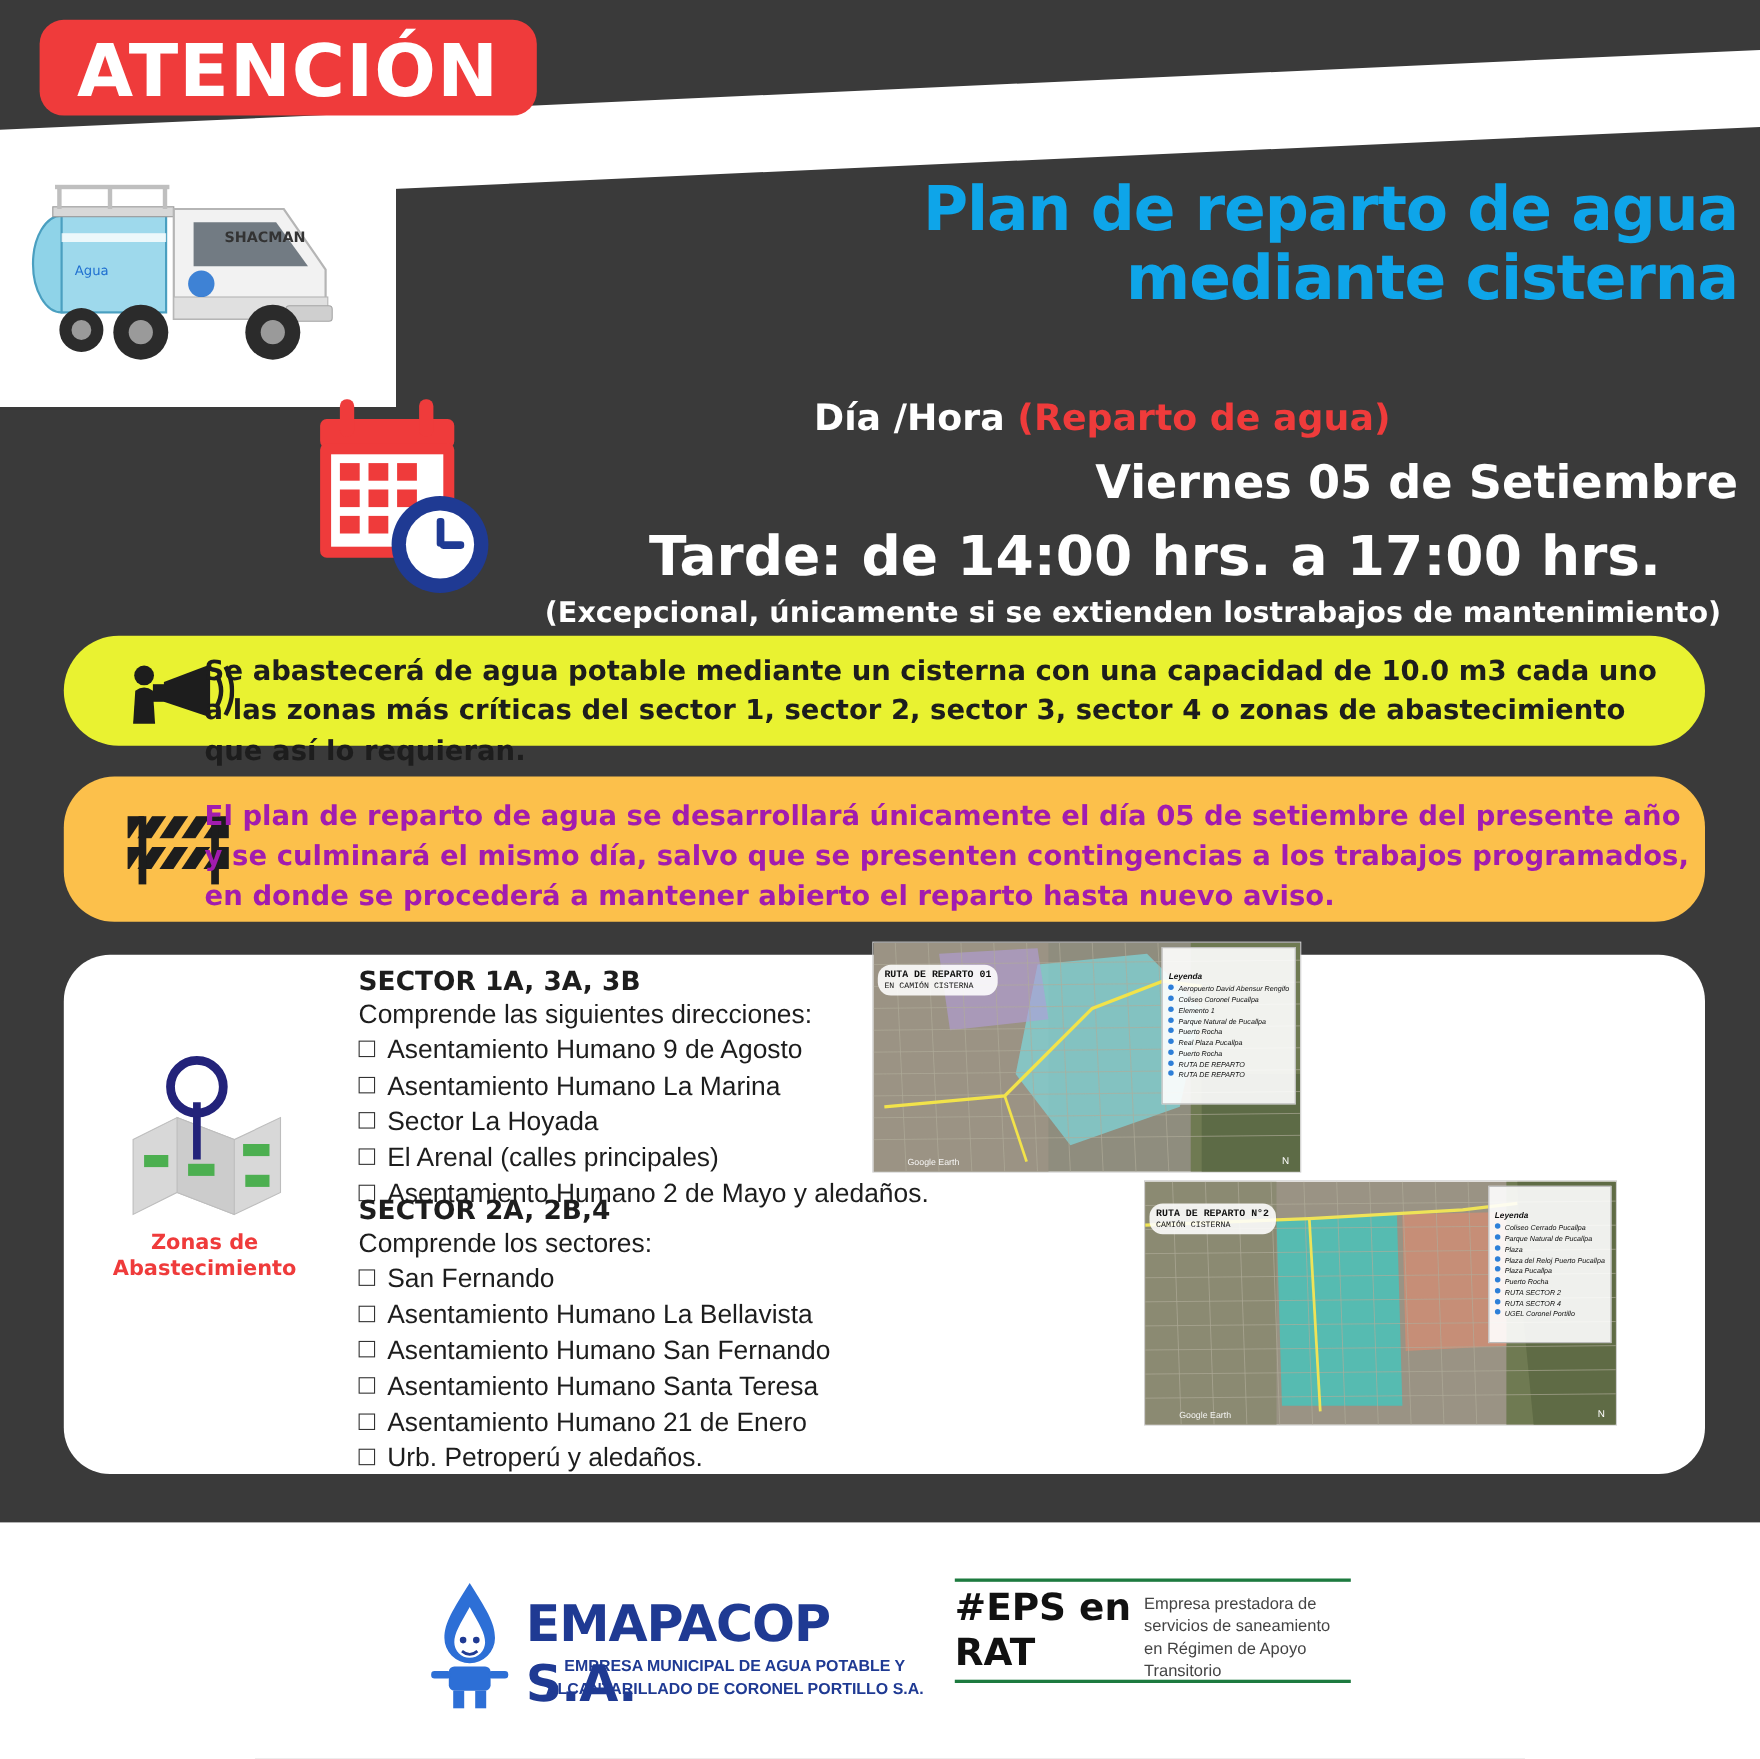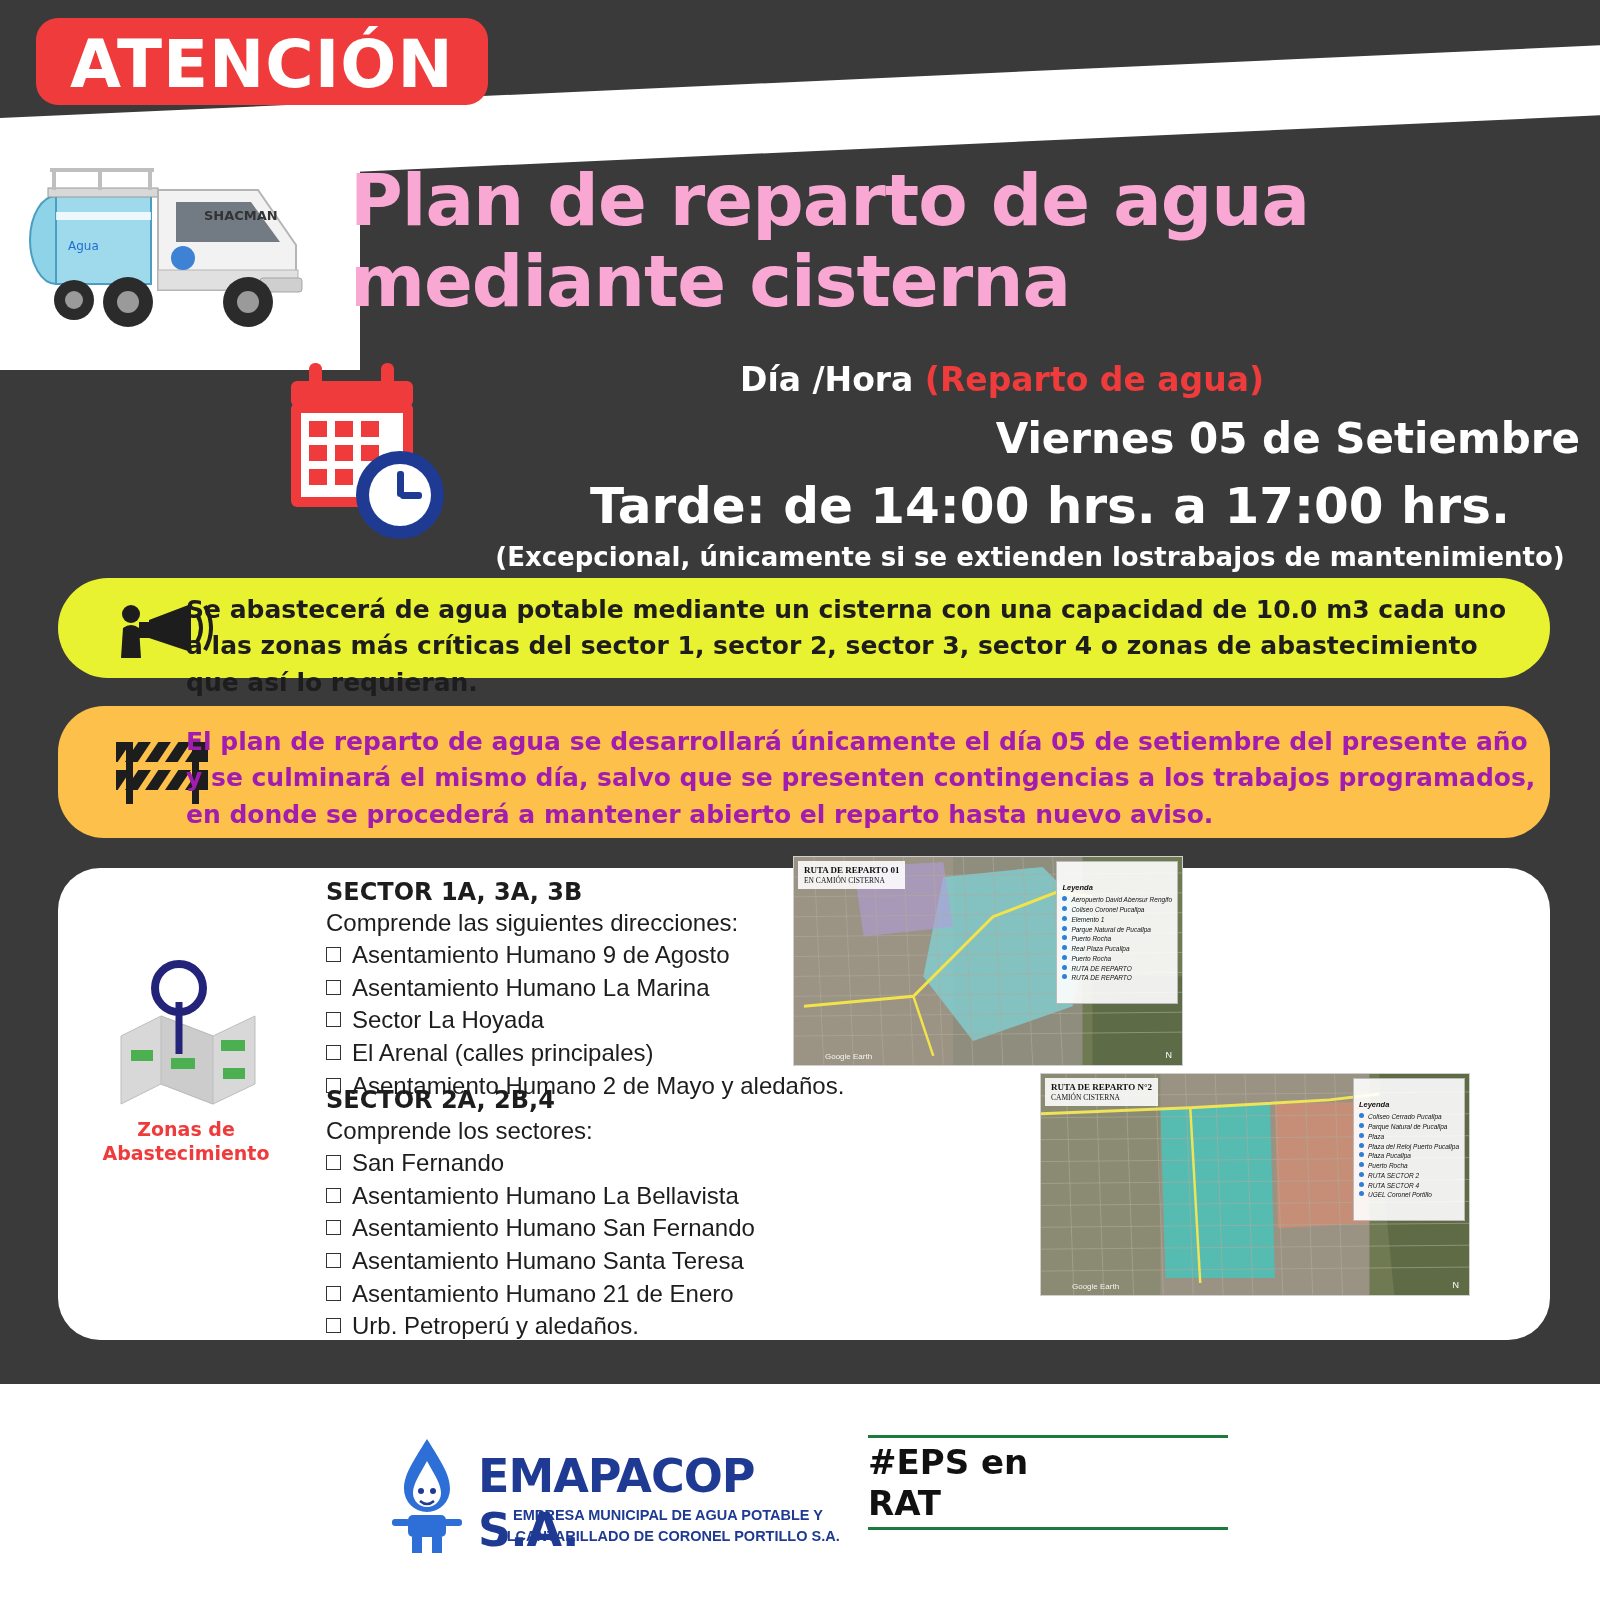--- a/index.html
+++ b/index.html
@@ -50,26 +50,27 @@
 
   
   .truck {
     position: absolute; left: 8px; top: 150px;
     width: 320px; height: 200px;
   }
 
   
   .title {
     position: absolute; left: 350px; top: 160px; width: 1230px;
-    color: #f9a8d4;
+    color: #0ea5e9;
     font-family: "DejaVu Sans", sans-serif;
     font-weight: bold;
-    font-size: 72px;
+    font-size: 56px;
     line-height: 1.12;
     letter-spacing: -1px;
+    text-align: right;
   }
 
   .dia-hora {
     position: absolute; left: 740px; top: 360px;
     font-family: "DejaVu Sans", sans-serif;
     font-weight: bold;
     font-size: 33px;
     color: #ffffff;
   }
   .dia-hora .red { color: #ef3b3b; }
@@ -169,26 +170,27 @@
     vertical-align: 1px;
   }
 
   
   .map { position: absolute; overflow: hidden; border: 1px solid #cfcfcf; }
   .map1 { left: 793px; top: 856px; width: 390px; height: 210px; }
   .map2 { left: 1040px; top: 1073px; width: 430px; height: 223px; }
   .map-inner { position: absolute; inset: 0; }
 
   .map-title {
-    position: absolute; left: 4px; top: 4px;
+    position: absolute; left: 4px; top: 20px;
     background: rgba(255,255,255,0.88);
     padding: 3px 6px;
-    font-family: Liberation Serif, serif;
+    font-family: Liberation Mono, monospace;
     font-size: 9px; font-weight: bold; color: #111;
     line-height: 1.35;
+    border-radius: 12px;
   }
   .map-title .sub { font-weight: normal; font-size: 7.5px; }
 
   .legend {
     position: absolute; right: 4px; top: 4px;
     background: rgba(255,255,255,0.9);
     border: 1px solid #bbb;
     padding: 20px 5px;
     font-family: "Liberation Sans", sans-serif;
     font-size: 6.5px; color: #111;
@@ -532,15 +534,21 @@
       <div>EMPRESA MUNICIPAL DE AGUA POTABLE Y</div>
       <div>ALCANTARILLADO DE CORONEL PORTILLO S.A.</div>
     </div>
   </div>
 
   <div class="eps-block">
     <div class="eps-line-top"></div>
     <div class="eps-line-bot"></div>
     <div class="eps-hash">#EPS en</div>
     <div class="eps-rat">RAT</div>
+    <div class="eps-desc">
+      <div>Empresa prestadora de</div>
+      <div>servicios de saneamiento</div>
+      <div>en Régimen de Apoyo</div>
+      <div>Transitorio</div>
+    </div>
   </div>
 
 </div>
 
 </body></html>

